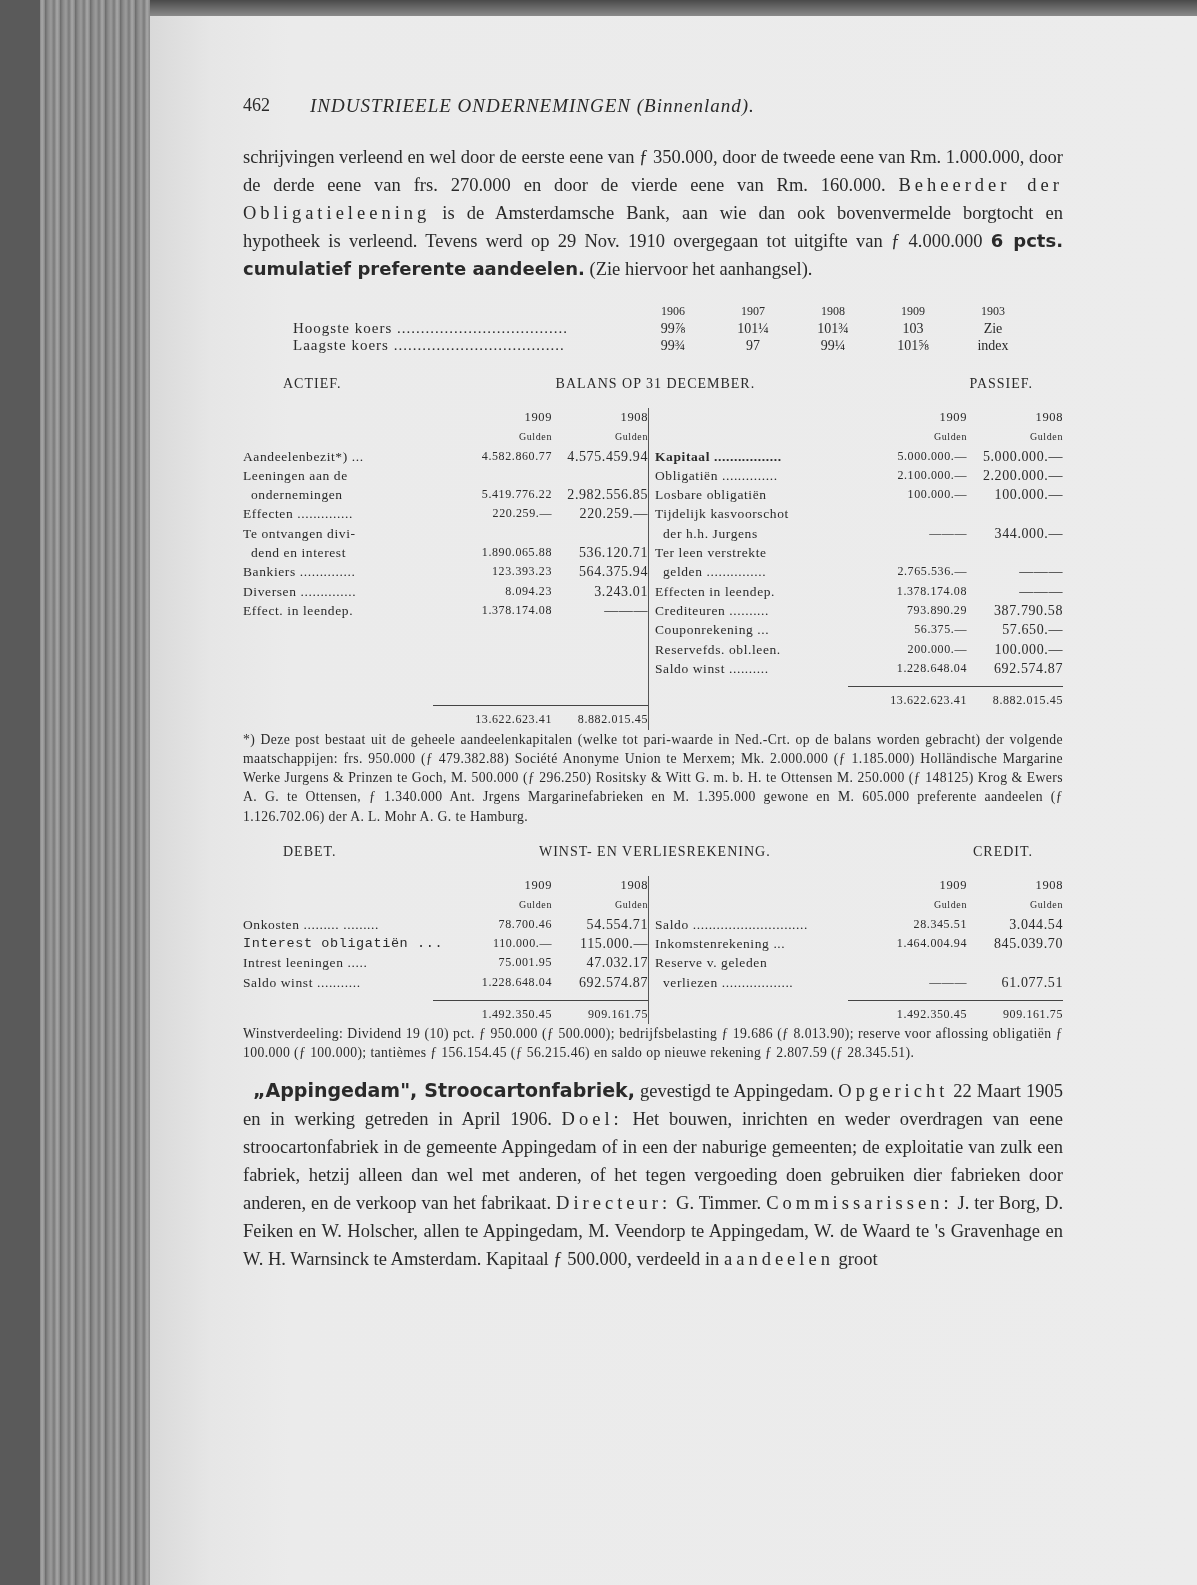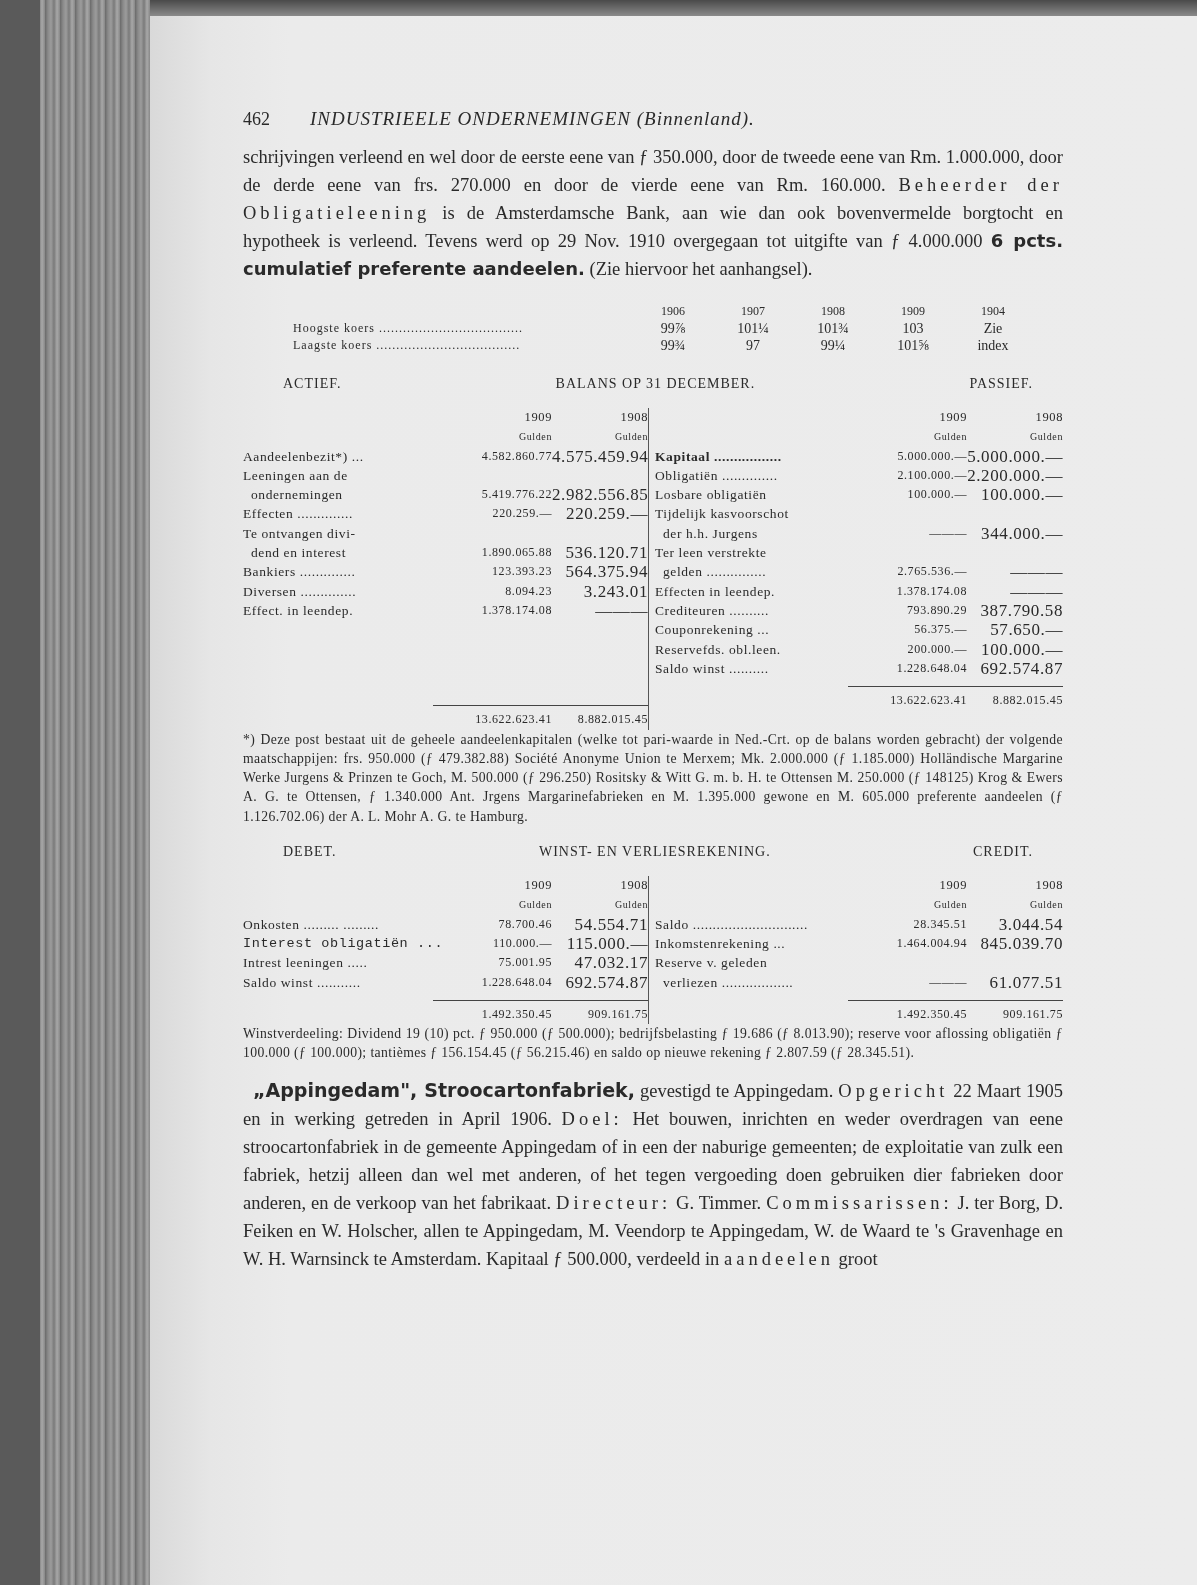--- a/index.html
+++ b/index.html
@@ -22,46 +22,46 @@
   }
   .page {
     position:absolute; left:150px; top:16px; width:1047px; height:1569px;
     background:linear-gradient(90deg,#d9d9d9 0px,#e6e6e6 60px,#ebebeb 140px,#ececec 100%);
   }
   .content {
     position:absolute; left:243px; top:95px; width:820px;
     font-family:"Liberation Serif", "DejaVu Serif", serif;
   }
   .running-head {
-    display:flex; align-items:center; gap:40px; font-size:19px; height:48px;
+    display:flex; align-items:flex-start; gap:40px; font-size:19px; height:48px;
   }
   .running-head .pageno { font-size:18px; }
   .running-head .title { font-style:italic; letter-spacing:1px; }
   p.body { margin:0; font-size:18.5px; line-height:28px; text-align:justify; }
   .sp { letter-spacing:4px; }
   .bold-sans { font-family:"DejaVu Sans","Liberation Sans",sans-serif; font-weight:bold; font-size:18px; }
 
   
   .koers { position:relative; font-size:14px; line-height:17px; margin-top:20px; height:55px; }
   .koers .row { display:flex; }
-  .koers .lbl { width:390px; padding-left:50px; box-sizing:border-box; font-size:12px; letter-spacing:1px; }
+  .koers .lbl { width:390px; padding-left:50px; box-sizing:border-box; font-size:15px; letter-spacing:1px; }
   .koers .cell { width:80px; text-align:center; }
   .koers .hdr .cell { font-size:12px; }
 
   .section-head {
     display:flex; justify-content:space-between; font-size:14px; letter-spacing:1px;
     margin-top:18px; padding:0 30px 0 40px;
   }
   .tbl { display:flex; margin-top:16px; font-size:13.5px; line-height:19.3px; letter-spacing:0.6px; }
   .tbl .side { width:405px; position:relative; }
   .tbl .side.right { border-left:1.5px solid #555; padding-left:6px; width:408px; }
   .tr { display:flex; }
   .tr .c0 { flex:1; white-space:nowrap; overflow:hidden; }
   .tr .c1 { width:108px; text-align:right; font-size:12px; }
-  .tr .c2 { width:96px; text-align:right; font-size:17px; }
+  .tr .c2 { width:96px; text-align:right; font-size:14px; }
   .hdrrow .c1, .hdrrow .c2 { text-align:right; font-size:12.5px; }
   .hdrrow.g .c1, .hdrrow.g .c2 { font-size:10px; }
   .rule { border-top:1px solid #444; margin:8px 0 4px auto; width:215px; }
   .totrow .c1, .totrow .c2 { font-size:12px; }
   .footnote { font-size:13.7px; line-height:19.3px; text-align:justify; letter-spacing:0.4px; margin-top:0; }
   .company { margin-top:50px; }
 </style>
 </head>
 <body>
 
@@ -85,21 +85,21 @@
     <span>(Zie hiervoor het aanhangsel).</span>
   </p>
 
   <div class="koers">
     <div class="row hdr">
       <span class="lbl"></span>
       <span class="cell">1906</span>
       <span class="cell">1907</span>
       <span class="cell">1908</span>
       <span class="cell">1909</span>
-      <span class="cell">1904</span>
+      <span class="cell">1903</span>
     </div>
     <div class="row">
       <span class="lbl">Hoogste koers ....................................</span>
       <span class="cell">99⅞</span>
       <span class="cell">101¼</span>
       <span class="cell">101¾</span>
       <span class="cell">103</span>
       <span class="cell">Zie</span>
     </div>
     <div class="row">

